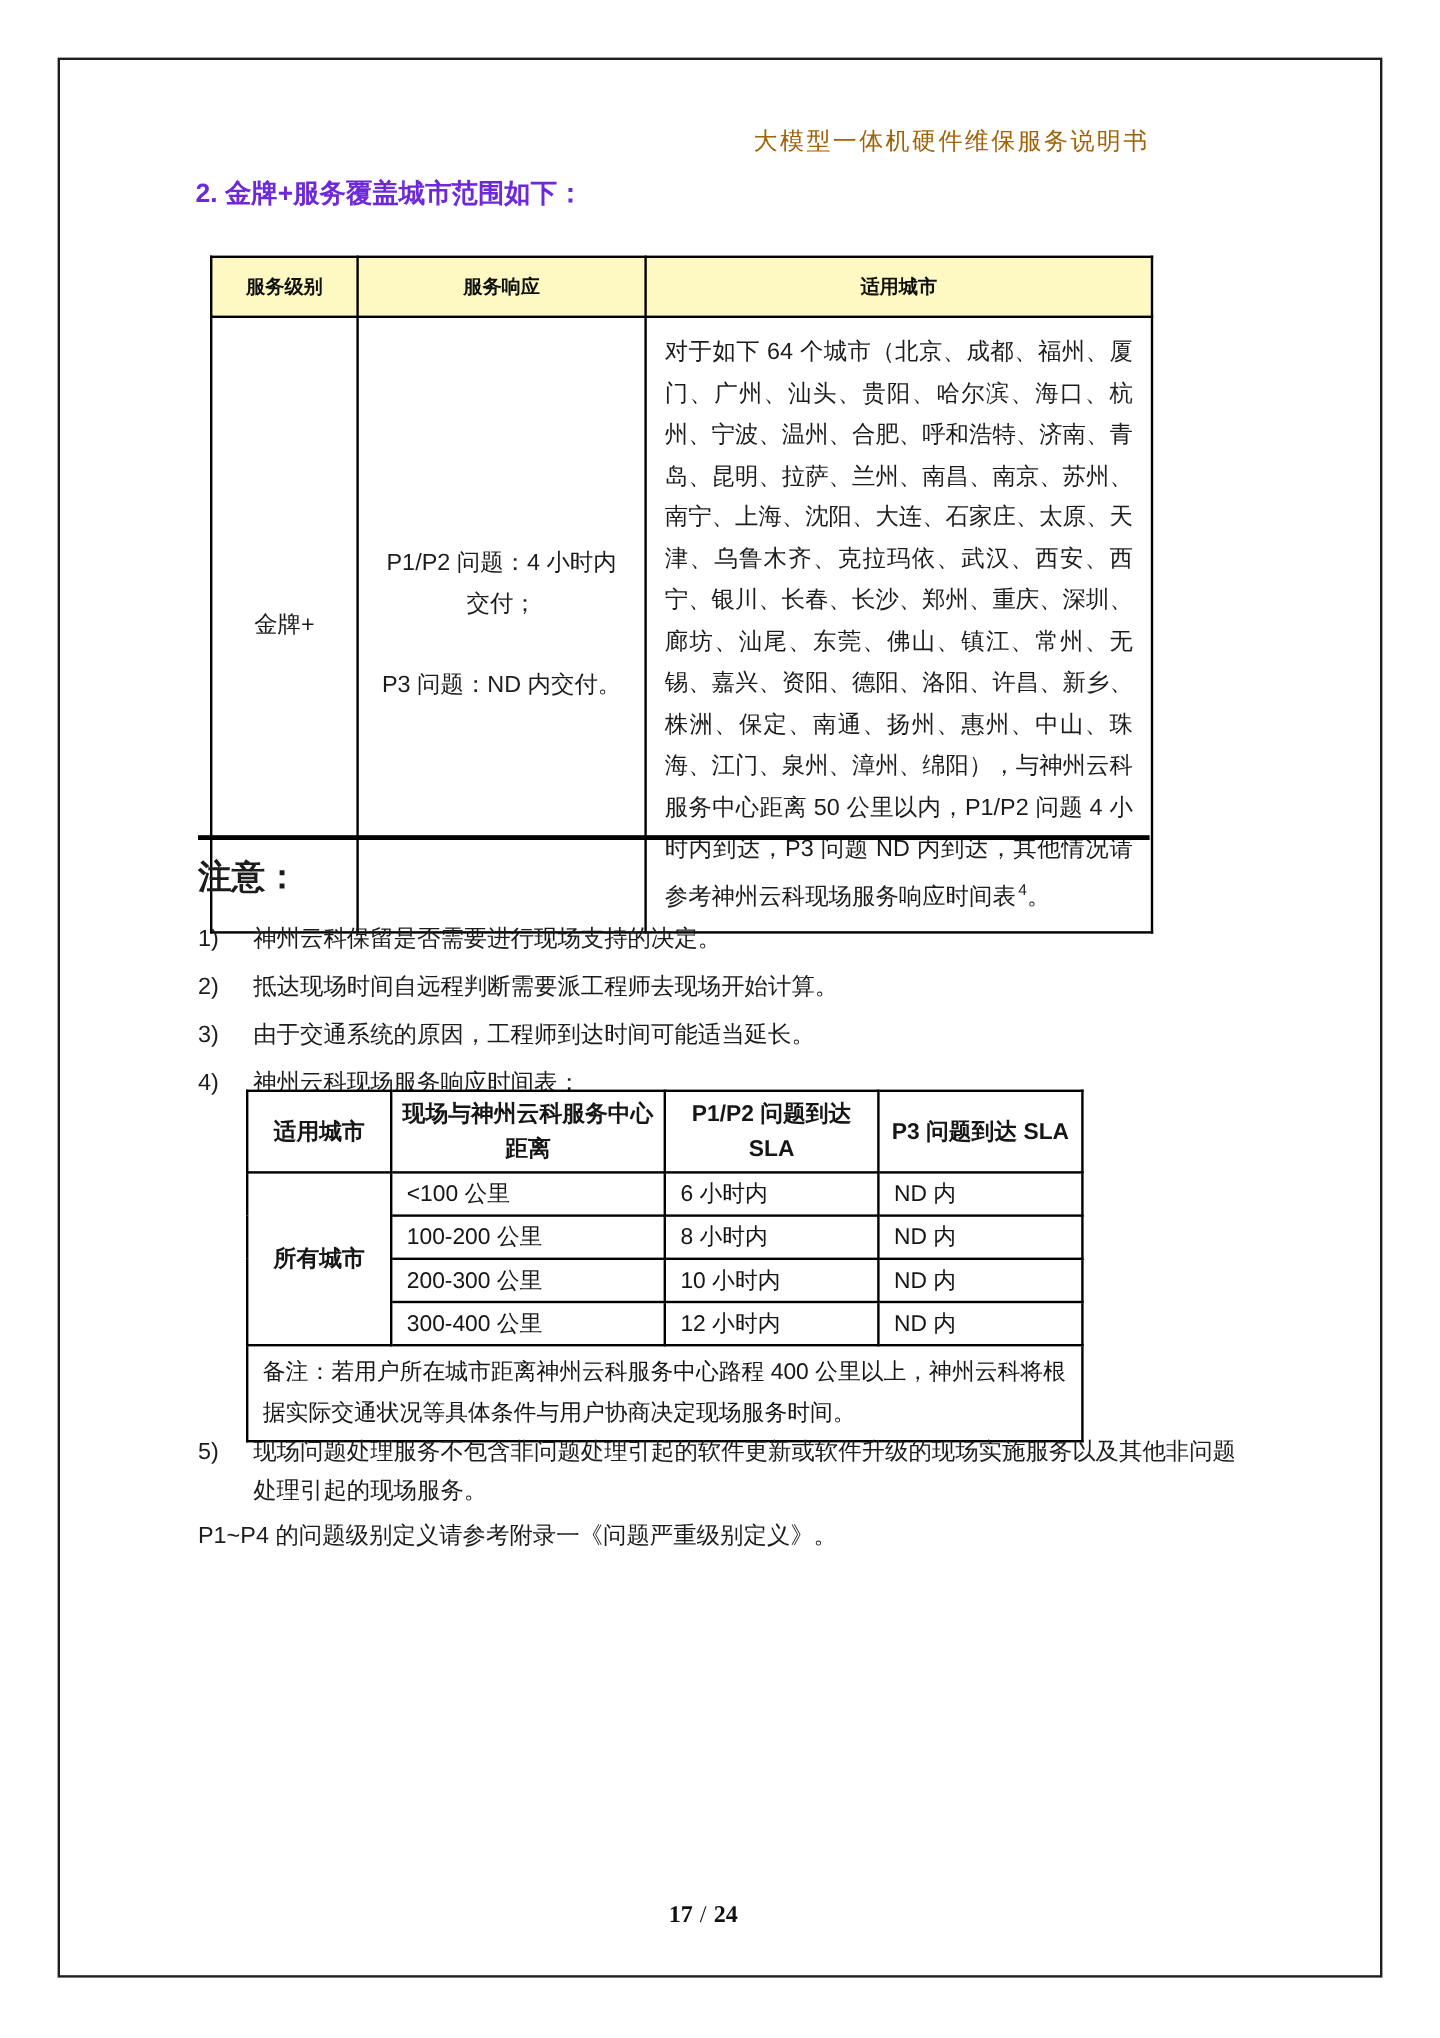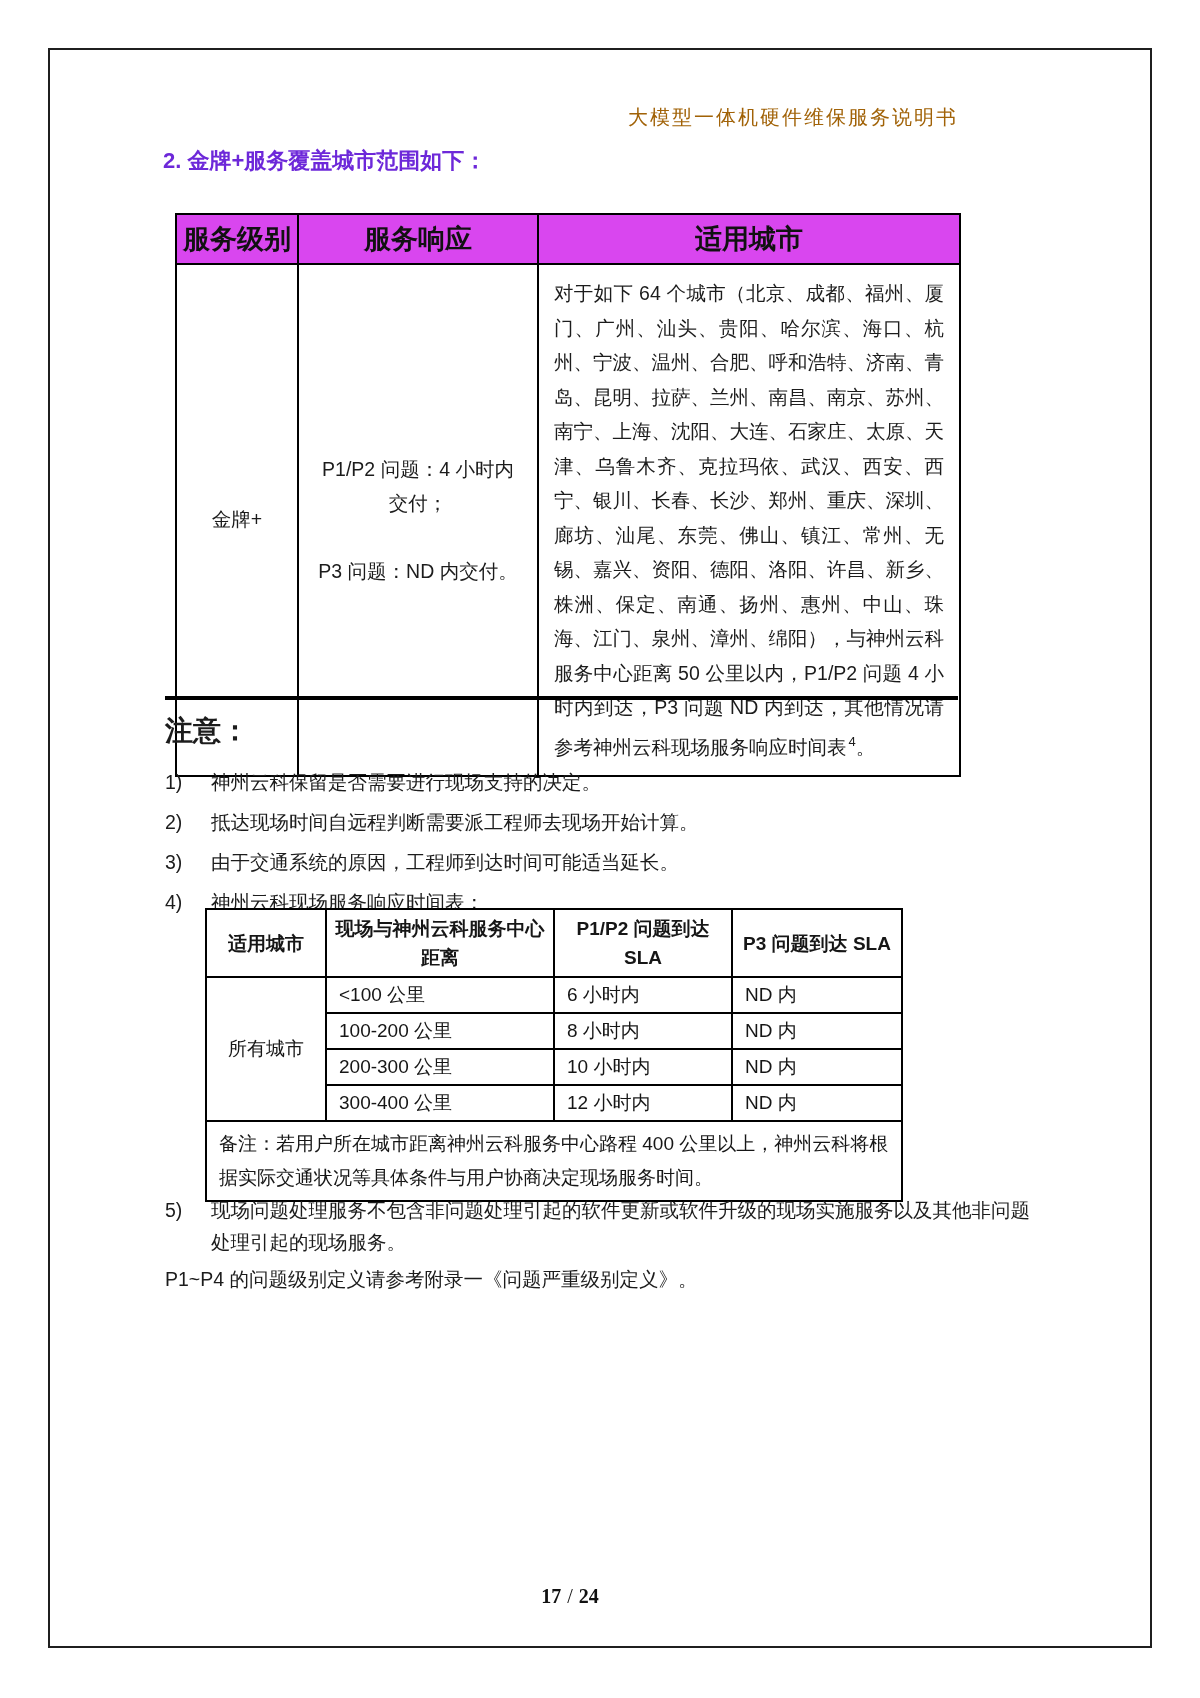--- a/index.html
+++ b/index.html
@@ -21,22 +21,22 @@
     position:absolute;left:163px;top:146px;font-size:22px;font-weight:bold;color:#6d28d9;
   }
   
   table{border-collapse:collapse;}
   .t1{
     position:absolute;left:175px;top:213px;width:784px;table-layout:fixed;
     font-size:19.5px;
   }
   .t1 th,.t1 td{border:2px solid #000;}
   .t1 th{
-    background:#d946ef;height:46px;font-weight:bold;text-align:center;
-    font-size:27px;color:#111;
+    background:#fef9c3;height:46px;font-weight:bold;text-align:center;
+    font-size:16px;color:#111;
   }
   .t1 td{vertical-align:middle;}
   .t1 .col-level{width:122px;}
   .t1 .col-resp{width:240px;}
   .t1 .col-cities{width:422px;}
   .t1 td.level-cell{text-align:center;height:408px;}
   .t1 td.resp-cell{text-align:center;padding:16px 14px;line-height:34px;}
   .t1 td.resp-cell p{margin:0;}
   .t1 td.resp-cell p + p{margin-top:34px;}
   .t1 td.cities-cell{
@@ -59,32 +59,32 @@
   .t2 th,.t2 td{border:2px solid #000;}
   .t2 th{
     background:#fff;font-weight:bold;text-align:center;vertical-align:middle;
     height:62px;line-height:29px;padding:2px 4px;font-size:19px;
   }
   .t2 .c1{width:120px;}
   .t2 .c2{width:228px;}
   .t2 .c3{width:178px;}
   .t2 .c4{width:170px;}
   .t2 td{height:32px;padding:1px 0 1px 12px;vertical-align:middle;}
-  .t2 td.group-cell{text-align:center;padding:0;}
+  .t2 td.group-cell{text-align:center;padding:0;font-weight:bold;}
   .t2 td.remark-cell{padding:5px 12px;line-height:34px;margin-top:16px;}
   
   .note5{position:absolute;left:165px;top:1194px;width:880px;display:flex;
     font-size:19.5px;line-height:32px;}
   .note5 .num{width:46px;flex:0 0 46px;}
   .note5 .txt{flex:1;}
   .closing{position:absolute;left:165px;top:1266px;width:880px;font-size:19.5px;}
   
   .page-footer{
     position:absolute;left:0;top:1585px;width:1140px;text-align:center;
-    font-family:"Liberation Serif","DejaVu Serif",serif;font-size:20px;color:#111;
+    font-family:"Liberation Serif","DejaVu Serif",serif;font-size:20px;color:#111;padding-left:16px;
   }
   .page-footer .pg{font-weight:bold;}
   .page-footer .sep{font-weight:normal;padding:0 6px;}
 </style>
 </head>
 <body>
 
 <div class="page-border"></div>
 
 <div class="doc-header">大模型一体机硬件维保服务说明书</div>

